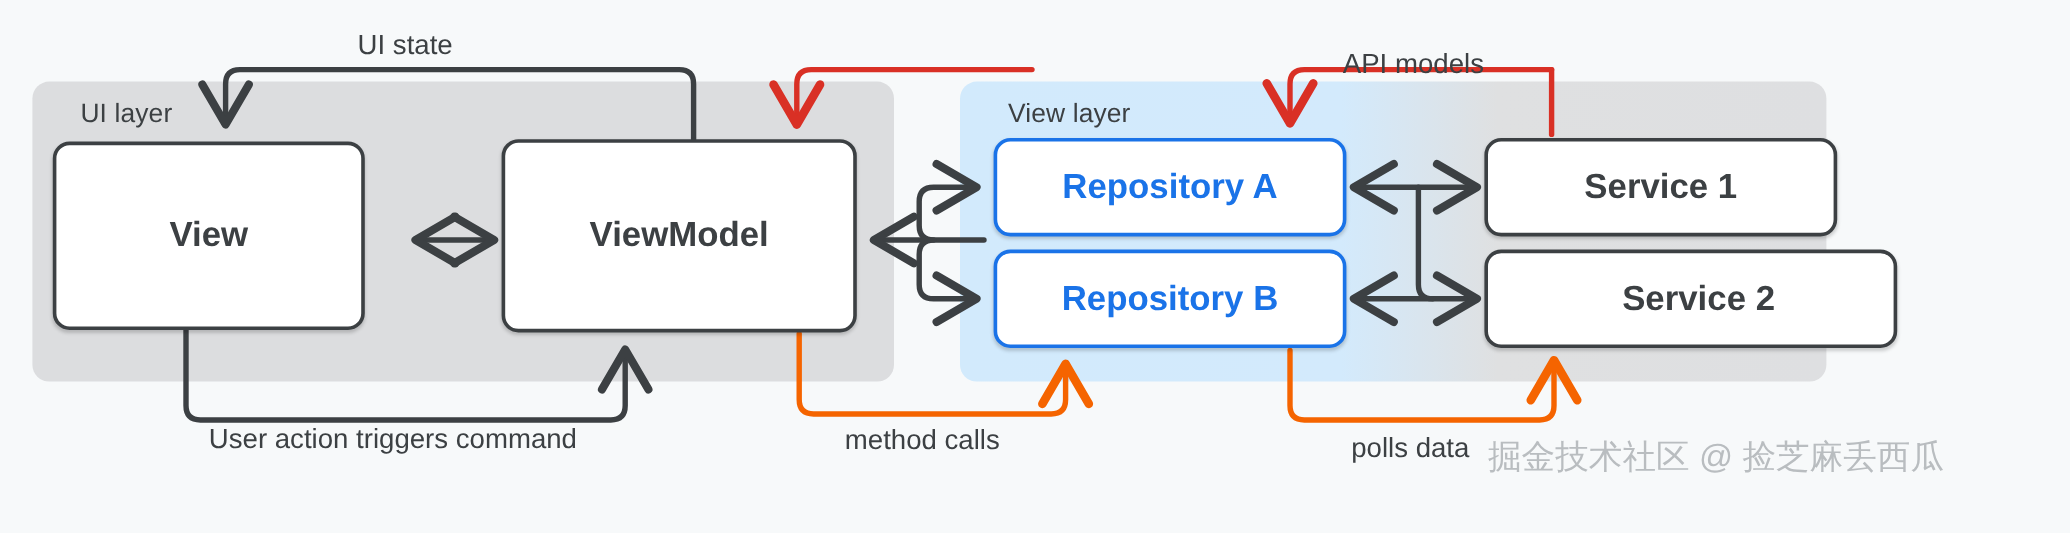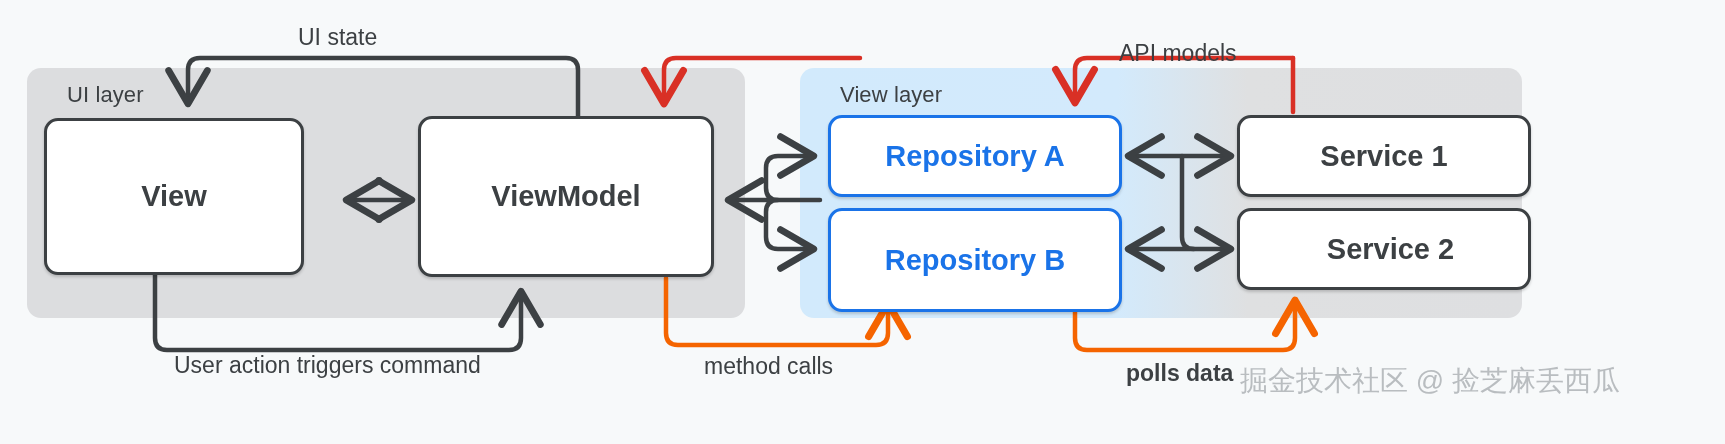--- a/index.html
+++ b/index.html
@@ -78,37 +78,37 @@
   }
   .node-dark .node-label { color: #3c4043; }
   .node-blue {
     border: 3.5px solid #1a73e8;
   }
   .node-blue .node-label { color: #1a73e8; }
 
   .node-view       { left: 44px;   top: 118px; width: 260px; height: 157px; }
   .node-viewmodel  { left: 418px;  top: 116px; width: 296px; height: 161px; }
   .node-repo-a     { left: 828px;  top: 115px; width: 294px; height: 82px; }
-  .node-repo-b     { left: 828px;  top: 208px; width: 294px; height: 104px; }
+  .node-repo-b     { left: 828px;  top: 208px; width: 294px; height: 82px; }
   .node-service-1  { left: 1237px; top: 115px; width: 294px; height: 82px; }
-  .node-service-2  { left: 1237px; top: 208px; width: 294px; height: 82px; padding-left: 13px; }
+  .node-service-2  { left: 1237px; top: 208px; width: 344px; height: 82px; padding-left: 13px; }
 
   
   .edge-label {
     position: absolute;
     font-size: 23px;
     color: #3c4043;
     white-space: nowrap;
   }
   .lbl-ui-state     { left: 298px;  top: 24px; }
   .lbl-domain       { left: 696px;  top: 24px; }
   .lbl-api          { left: 1119px; top: 40px; text-align: center; }
   .lbl-user-action  { left: 174px;  top: 352px; }
   .lbl-method-calls { left: 704px;  top: 353px; }
-  .lbl-polls-data   { left: 1126px; top: 360px; font-weight: bold; }
+  .lbl-polls-data   { left: 1126px; top: 360px; }
 
   .watermark {
     position: absolute;
     left: 1240px;
     top: 362px;
     font-size: 28px;
     color: #b9bdc0;
     white-space: nowrap;
   }
 </style>

